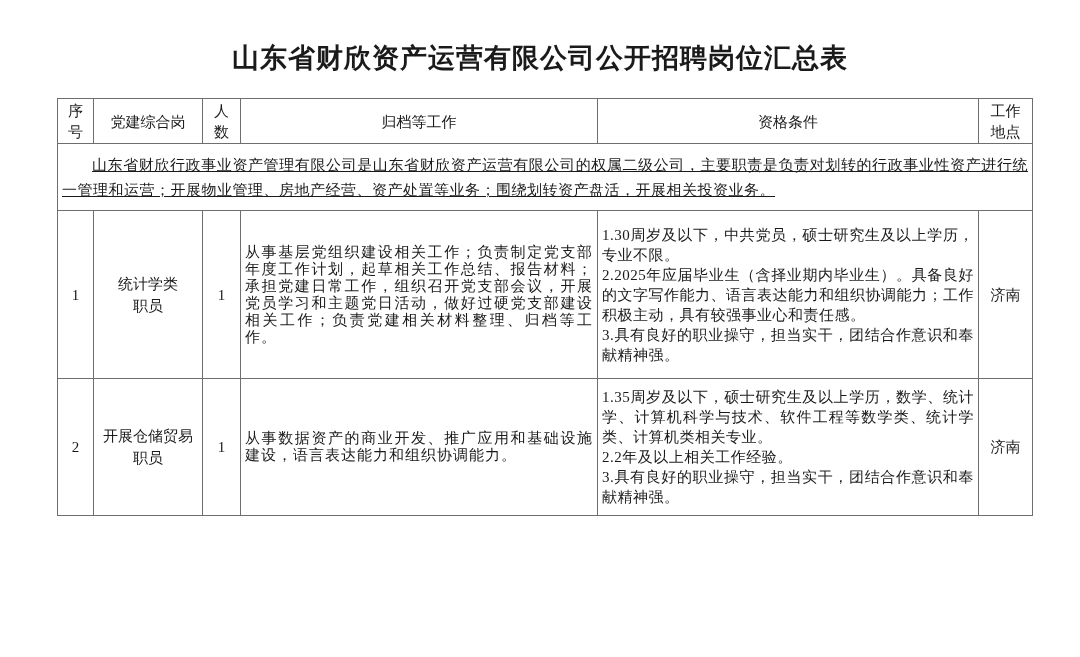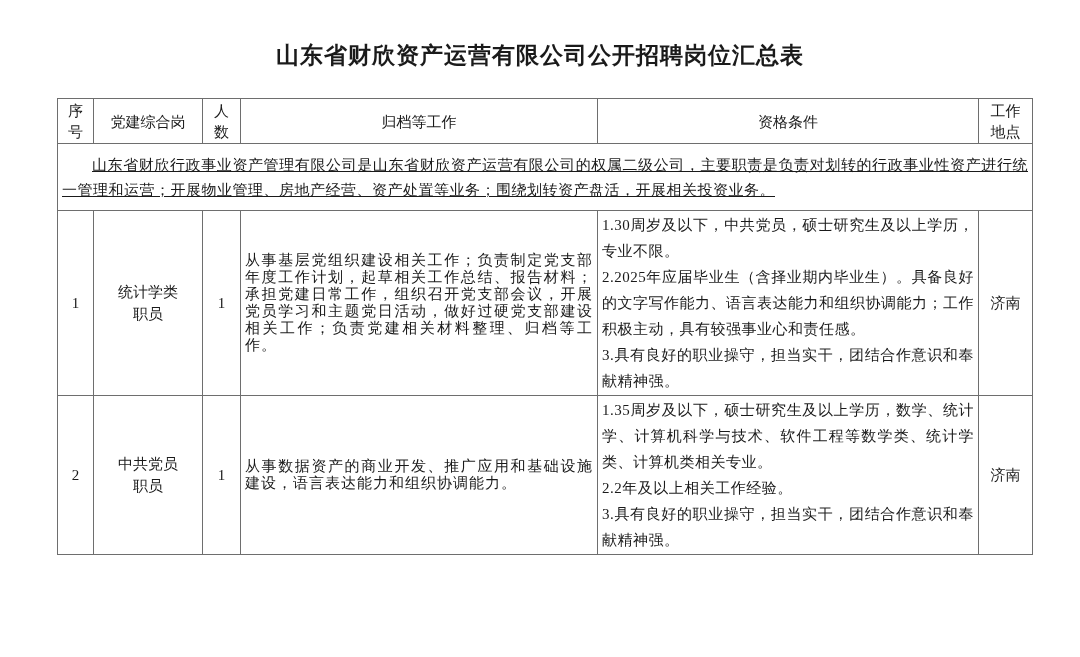--- a/index.html
+++ b/index.html
@@ -15,21 +15,21 @@
     overflow: hidden;
     font-family: "Liberation Serif", "DejaVu Serif", serif;
     color: #1a1a1a;
   }
   .doc-title {
     position: absolute;
     top: 40px;
     left: 0;
     width: 100%;
     text-align: center;
-    font-size: 23px;
+    font-size: 27px;
     font-weight: bold;
     letter-spacing: 1px;
     font-family: "Liberation Serif", "DejaVu Serif", serif;
   }
   table.recruit-table {
     position: absolute;
     left: 57px;
     top: 98px;
     width: 975px;
     border-collapse: collapse;
@@ -75,21 +75,21 @@
   }
   td.cell-duties {
     text-align: justify;
     line-height: 17px;
     padding: 2px 7px;
     letter-spacing: 1px;
     font-family: Liberation Serif, serif;
   }
   td.cell-quals {
     text-align: justify;
-    line-height: 26px;
+    line-height: 20px;
     padding: 2px 6px;
     letter-spacing: 0.5px;
     white-space: pre-line;
     vertical-align: middle;
   }
 </style>
 </head>
 <body>
 
 <div class="page">
@@ -131,21 +131,21 @@
       <td class="cell-duties">从事基层党组织建设相关工作；负责制定党支部年度工作计划，起草相关工作总结、报告材料；承担党建日常工作，组织召开党支部会议，开展党员学习和主题党日活动，做好过硬党支部建设相关工作；负责党建相关材料整理、归档等工作。</td>
       <td class="cell-quals">1.30周岁及以下，中共党员，硕士研究生及以上学历，专业不限。
 2.2025年应届毕业生（含择业期内毕业生）。具备良好的文字写作能力、语言表达能力和组织协调能力；工作积极主动，具有较强事业心和责任感。
 3.具有良好的职业操守，担当实干，团结合作意识和奉献精神强。</td>
       <td class="cell-center">济南</td>
     </tr>
 
 
     <tr class="data-row-2">
       <td class="cell-center">2</td>
-      <td class="cell-center">中共党员
+      <td class="cell-center">开展仓储贸易
 职员</td>
       <td class="cell-center">1</td>
       <td class="cell-duties">从事数据资产的商业开发、推广应用和基础设施建设，语言表达能力和组织协调能力。</td>
       <td class="cell-quals">1.35周岁及以下，硕士研究生及以上学历，数学、统计学、计算机科学与技术、软件工程等数学类、统计学类、计算机类相关专业。
 2.2年及以上相关工作经验。
 3.具有良好的职业操守，担当实干，团结合作意识和奉献精神强。</td>
       <td class="cell-center">济南</td>
     </tr>
   </tbody>
     </table>

